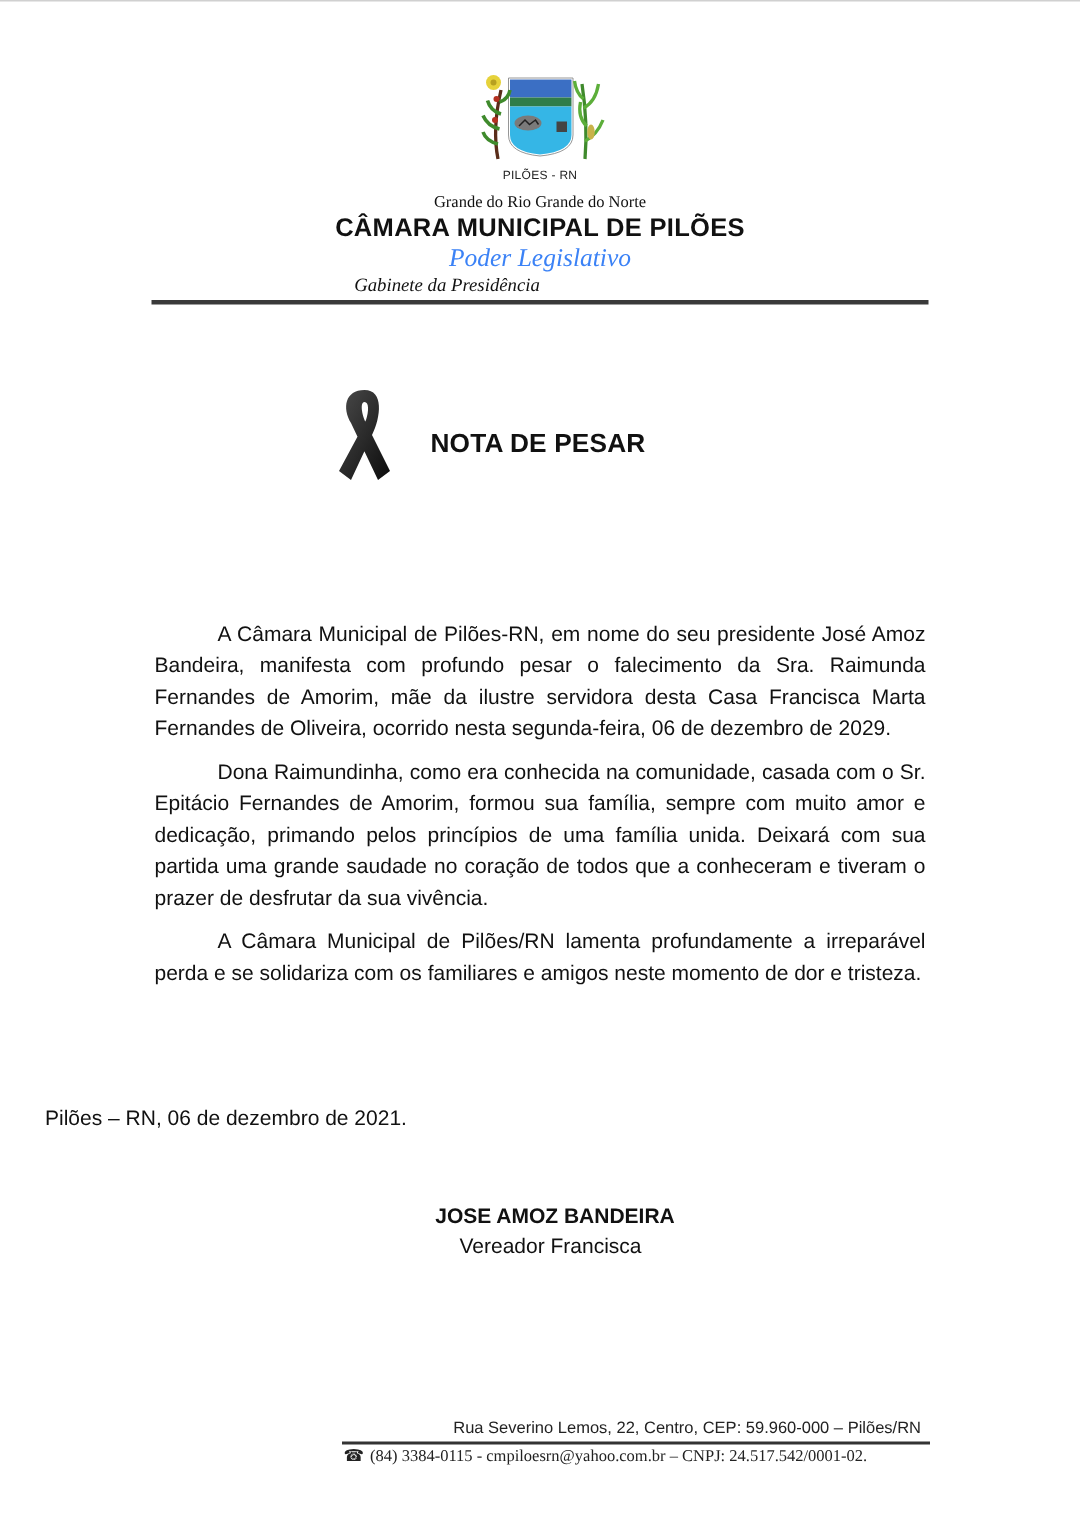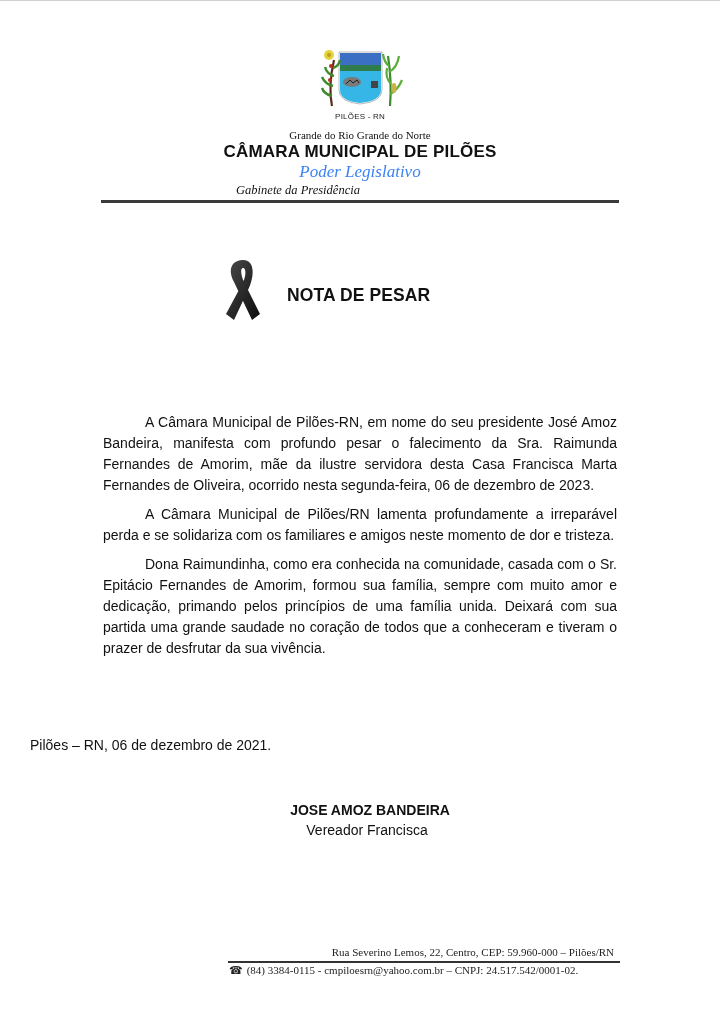--- a/index.html
+++ b/index.html
@@ -33,21 +33,21 @@
 
   .place-date { position: absolute; left: 0; width: 720px; top: 737px; text-align: left;
     font-family: "Liberation Sans", sans-serif; font-size: 14px; color: #111; padding-left: 14px; box-sizing: border-box; margin-left: 16px; }
   .signer-name { position: absolute; left: 0; width: 720px; top: 802px; text-align: center;
     font-family: "Liberation Sans", sans-serif; font-weight: bold; font-size: 14px; color: #111; padding-left: 20px; box-sizing: border-box; }
   .signer-role { position: absolute; left: 0; width: 720px; top: 822px; text-align: center;
     font-family: "Liberation Sans", sans-serif; font-size: 14px; color: #111; padding-left: 14px; box-sizing: border-box; }
 
   
   .footer-address { position: absolute; right: 106px; top: 946px; text-align: right;
-    font-family: Liberation Serif, serif; font-size: 11px; color: #222; }
+    font-family: Liberation Sans, sans-serif; font-size: 11px; color: #222; }
   .footer-rule { position: absolute; left: 228px; top: 961px; width: 392px; height: 2px; background: #333; }
   .footer-contact { position: absolute; left: 229px; top: 964px;
     font-family: "Liberation Serif", serif; font-size: 11px; color: #222; white-space: nowrap; }
   .phone-icon { display: inline-block; margin-right: 4px; font-size: 11px; }
 </style>
 </head>
 <body>
 
 <div class="top-edge"></div>
 
@@ -90,23 +90,23 @@
         <stop offset="0" stop-color="#4a4a4a"></stop>
         <stop offset="1" stop-color="#0c0c0c"></stop>
       </linearGradient>
     </defs>
     <path d="M21 4 C8 4 6 16 12 26 L30 64 L38 58 L22 26 C19 20 18 12 21 12 C24 12 24 18 22 24 L18 32 L4 58 L12 64 L26 34 C32 22 34 4 21 4 Z" fill="url(#rg)"></path>
   </svg>
 </div>
 <div class="doc-title">NOTA DE PESAR</div>
 
 <div class="body-text">
-  <p>A Câmara Municipal de Pilões-RN, em nome do seu presidente José Amoz Bandeira, manifesta com profundo pesar o falecimento da Sra. Raimunda Fernandes de Amorim, mãe da ilustre servidora desta Casa Francisca Marta Fernandes de Oliveira, ocorrido nesta segunda-feira, 06 de dezembro de 2023.</p>
+  <p>A Câmara Municipal de Pilões-RN, em nome do seu presidente José Amoz Bandeira, manifesta com profundo pesar o falecimento da Sra. Raimunda Fernandes de Amorim, mãe da ilustre servidora desta Casa Francisca Marta Fernandes de Oliveira, ocorrido nesta segunda-feira, 06 de dezembro de 2029.</p>
+  <p>Dona Raimundinha, como era conhecida na comunidade, casada com o Sr. Epitácio Fernandes de Amorim, formou sua família, sempre com muito amor e dedicação, primando pelos princípios de uma família unida. Deixará com sua partida uma grande saudade no coração de todos que a conheceram e tiveram o prazer de desfrutar da sua vivência.</p>
   <p>A Câmara Municipal de Pilões/RN lamenta profundamente a irreparável perda e se solidariza com os familiares e amigos neste momento de dor e tristeza.</p>
-  <p>Dona Raimundinha, como era conhecida na comunidade, casada com o Sr. Epitácio Fernandes de Amorim, formou sua família, sempre com muito amor e dedicação, primando pelos princípios de uma família unida. Deixará com sua partida uma grande saudade no coração de todos que a conheceram e tiveram o prazer de desfrutar da sua vivência.</p>
 </div>
 
 <div class="place-date">Pilões – RN, 06 de dezembro de 2021.</div>
 <div class="signer-name">JOSE AMOZ BANDEIRA</div>
 <div class="signer-role">Vereador Francisca</div>
 
 <div class="footer-address">Rua Severino Lemos, 22, Centro, CEP: 59.960-000 – Pilões/RN</div>
 <div class="footer-rule"></div>
 <div class="footer-contact">
   <span class="phone-icon">☎</span><span>(84) 3384-0115 - cmpiloesrn@yahoo.com.br – CNPJ: 24.517.542/0001-02.</span>

